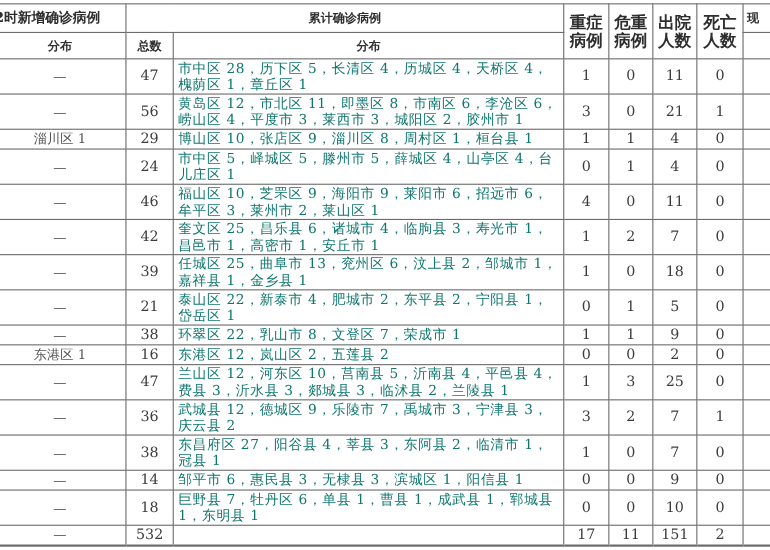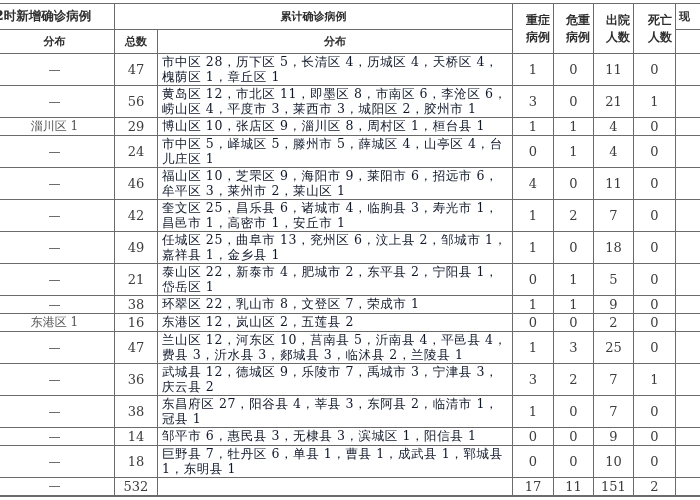--- a/index.html
+++ b/index.html
@@ -26,25 +26,25 @@
     }
     th { font-weight: bold; color: #2e2e2e; font-size: 11px; }
     th.title-left { text-align: left; padding-left: 0; font-size: 12.5px; }
     td.dist {
       text-align: left;
       white-space: normal;
       line-height: 14.5px;
       letter-spacing: 0.6px;
       padding: 1px 4px;
       font-size: 12.5px;
-      color: #0f172a;
+      color: #0f766e;
     }
     td.num { font-size: 13px; color: #3c3c3c; }
     td.dash { color: #555; font-size: 12px; }
-    th.stack { line-height: 17px; font-size: 12px; text-align: right; }
+    th.stack { line-height: 17px; font-size: 15px; }
     .hdr1 { height: 26px; }
     .hdr2 { height: 24px; }
     .r2 { height: 30px; }
     .r1 { height: 18px; }
     .outer-bottom td { border-bottom: 2px solid #6b6b6b; }
   </style>
 </head>
 <body>
 
 <div class="wrap">
@@ -144,21 +144,21 @@
       <td class="num">42</td>
       <td class="dist">奎文区 25，昌乐县 6，诸城市 4，临朐县 3，寿光市 1，昌邑市 1，高密市 1，安丘市 1</td>
       <td class="num">1</td>
       <td class="num">2</td>
       <td class="num">7</td>
       <td class="num">0</td>
       <td></td>
     </tr>
     <tr class="r2">
       <td class="dash">—</td>
-      <td class="num">49</td>
+      <td class="num">39</td>
       <td class="dist">任城区 25，曲阜市 13，兖州区 6，汶上县 2，邹城市 1，嘉祥县 1，金乡县 1</td>
       <td class="num">1</td>
       <td class="num">0</td>
       <td class="num">18</td>
       <td class="num">0</td>
       <td></td>
     </tr>
     <tr class="r2">
       <td class="dash">—</td>
       <td class="num">21</td>

